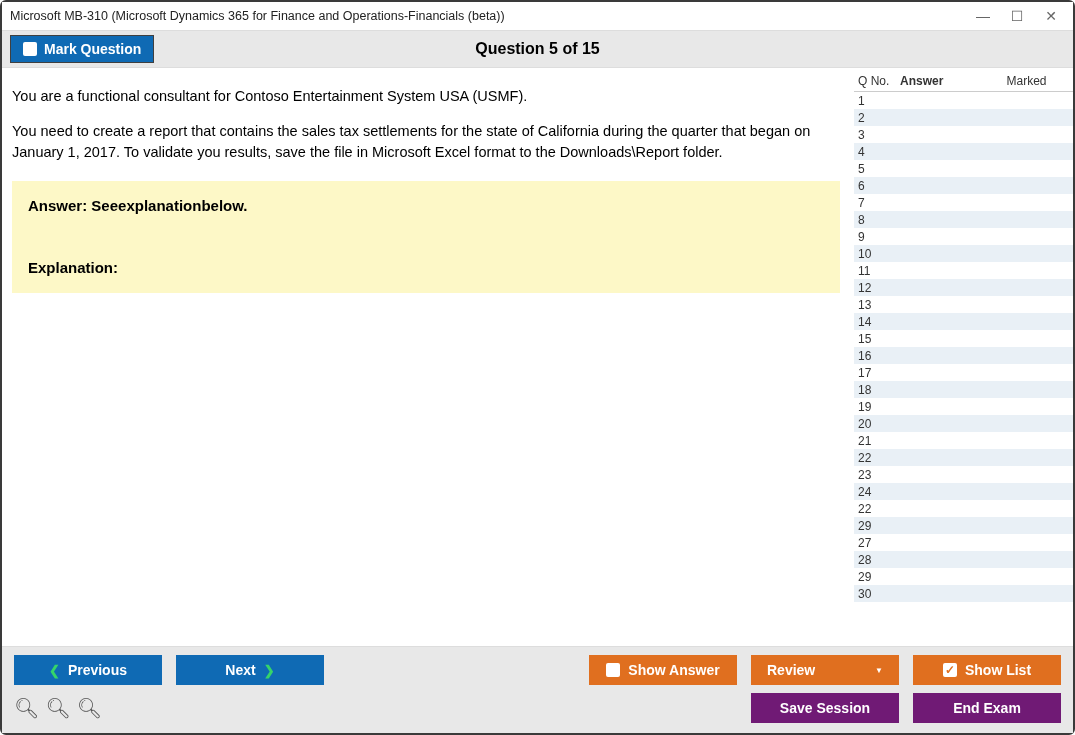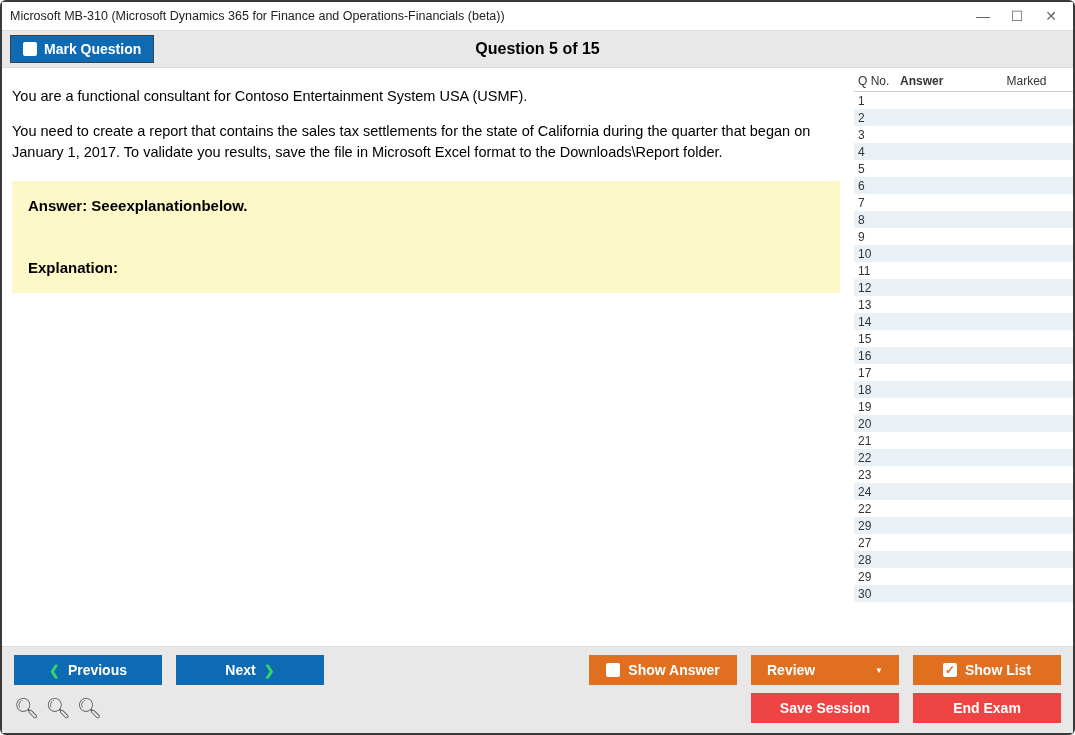--- a/index.html
+++ b/index.html
@@ -80,21 +80,21 @@
     border-top:1px solid #ddd;
   }
   .btnrow { display:flex; align-items:center; gap:14px;}
   .btn {
     height:30px; display:flex; align-items:center; justify-content:center; gap:8px;
     color:#fff; font-weight:bold; font-size:14px; cursor:pointer; padding:0 16px;
     min-width:148px; border:none;
   }
   .btn.blue { background:#0f6ab4; }
   .btn.orange { background:#e06f1f; }
-  .btn.navy  { background:#ef4444; }
+  .btn.navy  { background:#701a75; }
   .btn .cb { width:14px; height:14px; background:#fff; border-radius:2px; display:inline-block;}
   .btn .cb.checked::after{ content:"✓"; color:#e06f1f; font-size:12px; display:block; text-align:center; line-height:14px; font-weight:bold;}
   .btn .chev { font-size:13px; }
   .btn .chev.green { color:#35d46a; }
   .btn .tri { font-size:8px; margin-left:auto; padding-left:18px;}
   .spacer { flex:1; }
   .zoomrow { display:flex; align-items:center; gap:6px; color:#555;}
   .zoomrow span { font-size:20px; cursor:pointer; }
   .bottombar .lower { display:flex; align-items:center;}
   .lower .spacer{flex:1;}

